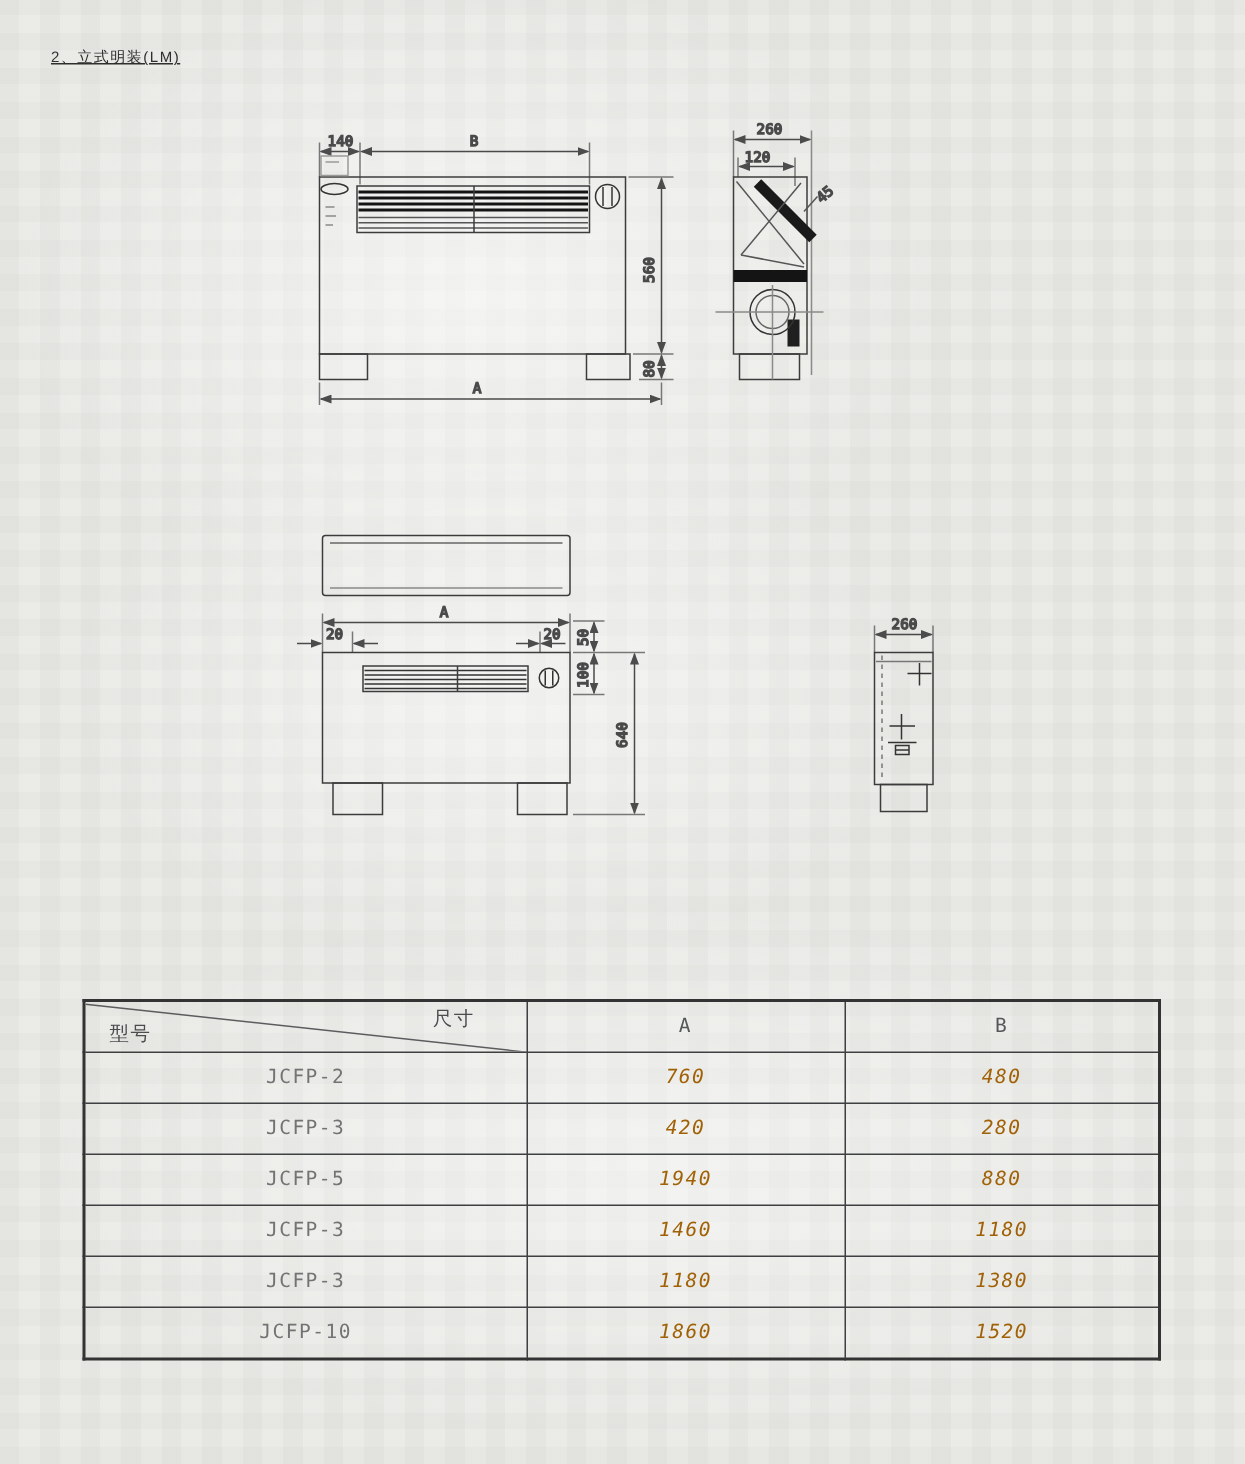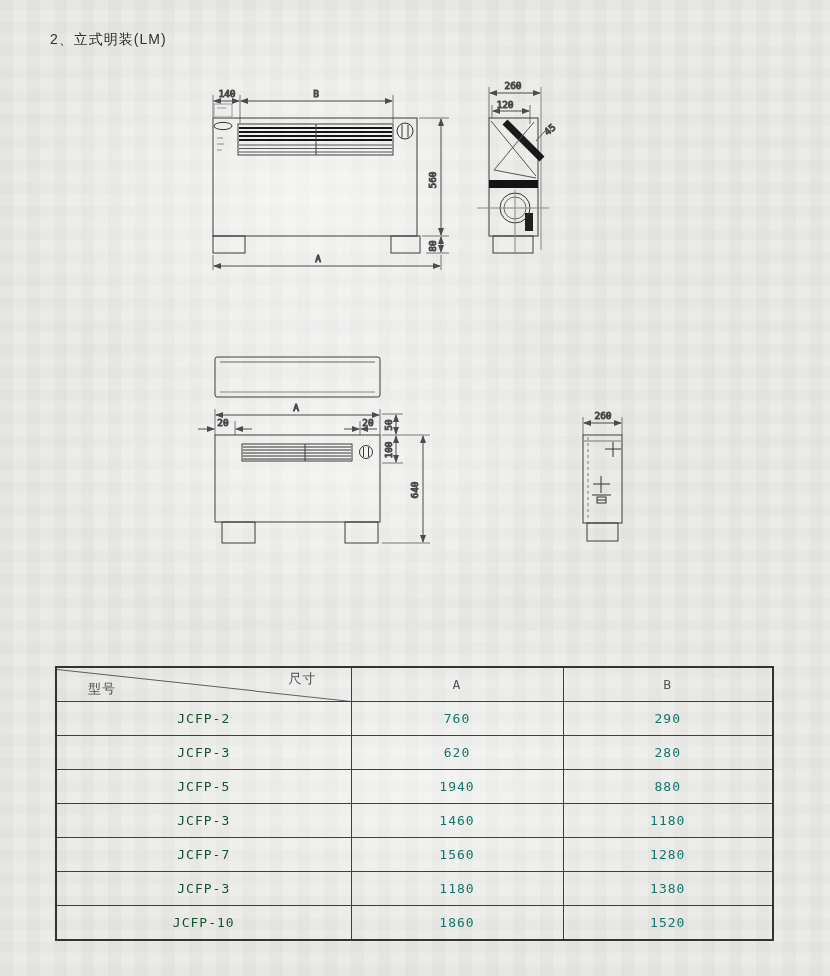--- a/index.html
+++ b/index.html
@@ -11,22 +11,22 @@
   .noise{
     position:absolute;inset:0;pointer-events:none;
     background-image:
       radial-gradient(ellipse 430px 300px at 38% 20%, rgba(255,255,255,.55), rgba(255,255,255,0) 72%),
       radial-gradient(ellipse 400px 260px at 40% 47%, rgba(255,255,255,.5), rgba(255,255,255,0) 72%),
       radial-gradient(ellipse 520px 240px at 50% 80%, rgba(255,255,255,.45), rgba(255,255,255,0) 75%),
       repeating-linear-gradient(90deg, rgba(0,0,0,.02) 0 13px, rgba(255,255,255,.035) 13px 27px),
       repeating-linear-gradient(0deg, rgba(0,0,0,.016) 0 11px, rgba(255,255,255,.03) 11px 23px);
   }
   .page-title{
-    position:absolute;left:50px;top:31px;
-    font-size:14px;color:#2f2f2f;letter-spacing:1px;
+    position:absolute;left:34px;top:31px;
+    font-size:10px;color:#2f2f2f;letter-spacing:1px;text-decoration:underline;
   }
   svg{position:absolute;left:0;top:0;}
   svg text{
     font-family:"DejaVu Sans Mono","Liberation Mono",monospace;
     font-size:9.5px;fill:#4c4c4c;
   }
   
   .dim-table{
     position:absolute;left:55px;top:666px;width:717px;
     border-collapse:collapse;table-layout:fixed;
@@ -44,24 +44,24 @@
   .corner-cell{position:relative;overflow:hidden;}
   .corner-diagonal{
     position:absolute;left:0;top:1px;width:297px;height:0;
     border-top:1px solid #5a5c5e;
     transform:rotate(6.2deg);transform-origin:0 0;
   }
   .corner-top{
     position:absolute;top:2px;right:34px;font-size:13px;color:#4a4c4e;
   }
   .corner-bottom{
-    position:absolute;bottom:3px;left:16px;font-size:13px;color:#4a4c4e;margin-left:15px;
-  }
-  .model-cell{color:#14532d;}
-  .num-cell{color:#0f766e;}
+    position:absolute;bottom:3px;left:16px;font-size:13px;color:#4a4c4e;
+  }
+  .model-cell{color:#737373;}
+  .num-cell{color:#a16207;font-style:italic;}
 </style>
 </head>
 <body>
 
 <div class="noise"></div>
 
 <div class="page-title">2、立式明装(LM)</div>
 
 <svg width="830" height="600" viewBox="0 0 830 600">
   <defs>
@@ -244,43 +244,38 @@
         <span class="corner-bottom">型号</span>
       </th>
       <th>A</th>
       <th>B</th>
     </tr>
   </thead>
   <tbody>
     <tr>
       <td class="model-cell">JCFP-2</td>
       <td class="num-cell">760</td>
-      <td class="num-cell">290</td>
+      <td class="num-cell">480</td>
     </tr>
     <tr>
       <td class="model-cell">JCFP-3</td>
-      <td class="num-cell">620</td>
+      <td class="num-cell">420</td>
       <td class="num-cell">280</td>
     </tr>
     <tr>
       <td class="model-cell">JCFP-5</td>
       <td class="num-cell">1940</td>
       <td class="num-cell">880</td>
     </tr>
     <tr>
       <td class="model-cell">JCFP-3</td>
       <td class="num-cell">1460</td>
       <td class="num-cell">1180</td>
     </tr>
     <tr>
-      <td class="model-cell">JCFP-7</td>
-      <td class="num-cell">1560</td>
-      <td class="num-cell">1280</td>
-    </tr>
-    <tr>
       <td class="model-cell">JCFP-3</td>
       <td class="num-cell">1180</td>
       <td class="num-cell">1380</td>
     </tr>
     <tr>
       <td class="model-cell">JCFP-10</td>
       <td class="num-cell">1860</td>
       <td class="num-cell">1520</td>
     </tr>
   </tbody>

